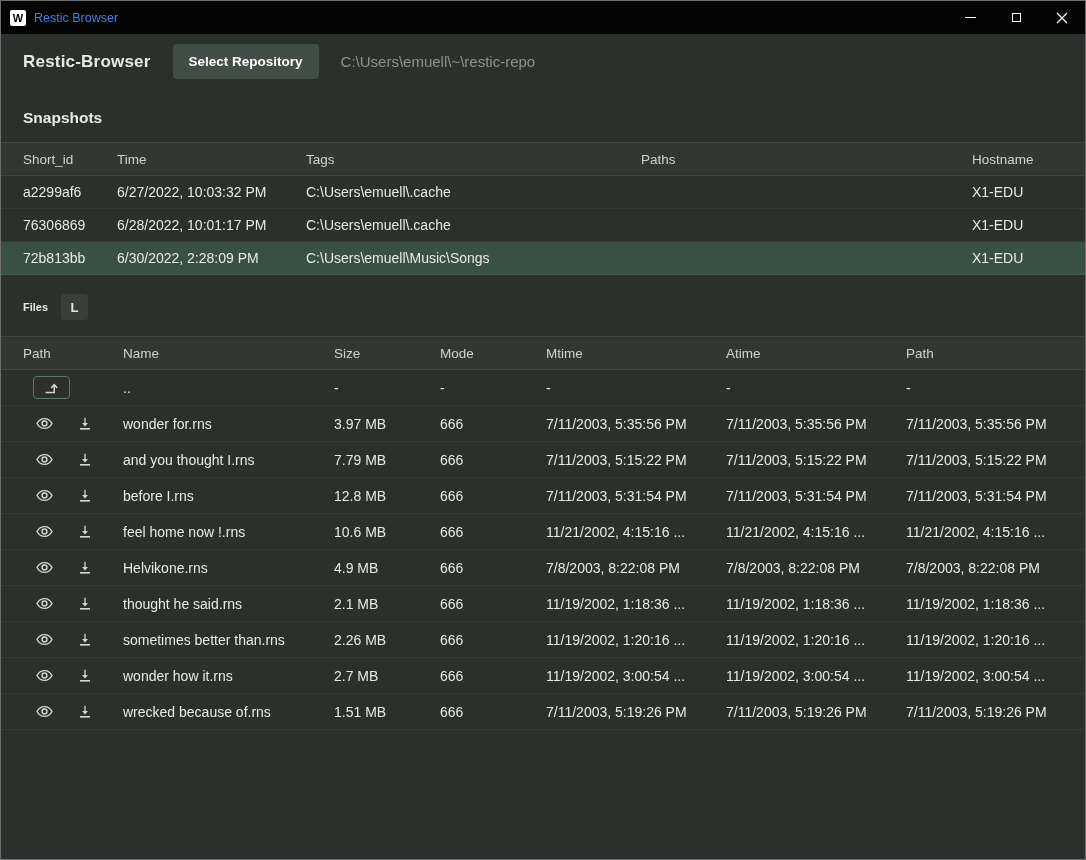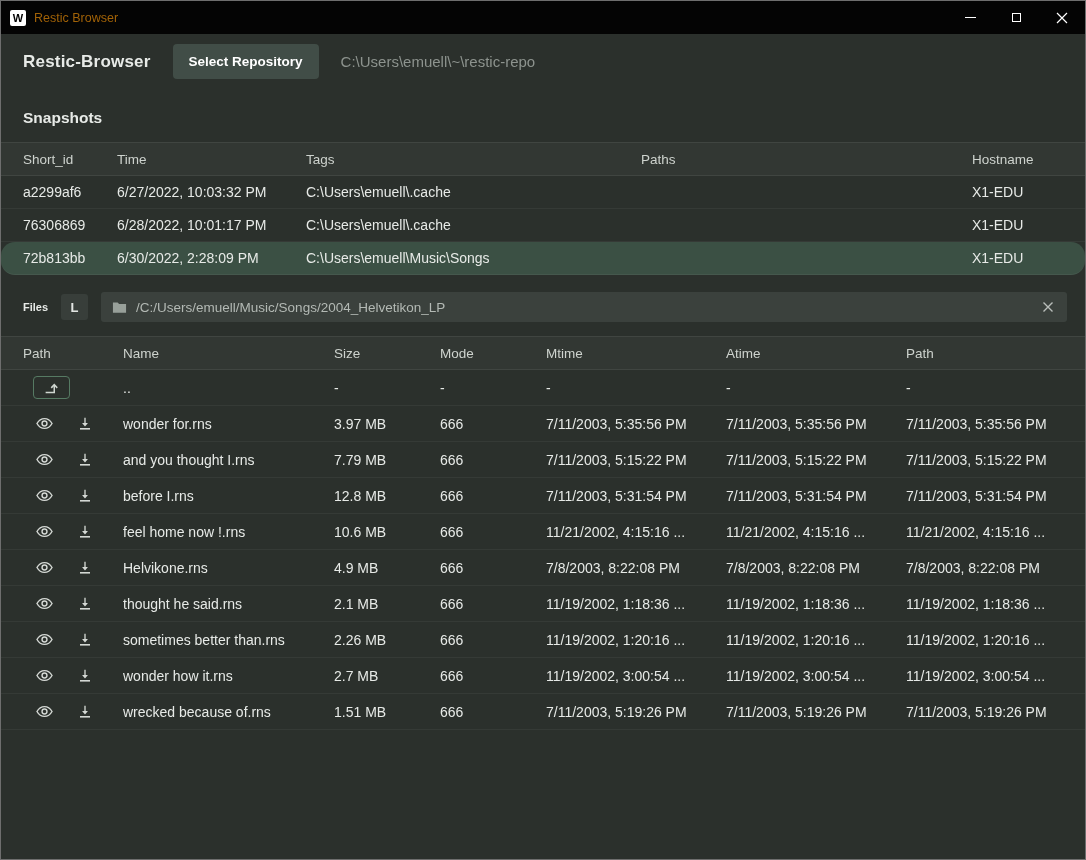--- a/index.html
+++ b/index.html
@@ -4,42 +4,42 @@
 <style>
   * { margin:0; padding:0; box-sizing:border-box; }
   html,body { width:1086px; height:860px; overflow:hidden; }
   body { font-family:"Liberation Sans", sans-serif; background:#1e1e1e; color:#e7eae7; }
   .window { width:1086px; height:860px; border:1px solid #6e6e6e; background:#2b302c; display:flex; flex-direction:column; }
 
   
   .titlebar { height:33px; background:#040404; display:flex; align-items:center; padding-left:9px; flex:0 0 auto; }
   .app-logo { width:16px; height:16px; background:#ffffff; color:#000; font-weight:700; font-size:11px;
               display:flex; align-items:center; justify-content:center; border-radius:2px; }
-  .title-text { margin-left:8px; font-size:12.5px; color:#a16207; }
+  .title-text { margin-left:8px; font-size:12.5px; color:#3b82f6; }
   .win-controls { margin-left:auto; display:flex; height:100%; }
   .wc { width:46px; height:100%; background:transparent; border:none; display:flex; align-items:center; justify-content:center; color:#fff; }
   .min-glyph { width:11px; height:1px; background:#fff; display:block; }
   .max-glyph { width:9px; height:9px; border:1px solid #fff; display:block; }
 
   
   .appbar { height:55px; display:flex; align-items:center; gap:22px; padding:5px 22px; flex:0 0 auto; }
   .app-title { font-size:17px; font-weight:700; letter-spacing:.2px; }
   .repo-btn { background:#414d47; color:#fff; border:none; border-radius:4px; font-family:inherit;
               font-size:13.5px; font-weight:700; padding:10px 16px; }
   .repo-path { color:#8d938e; font-size:15px; }
 
   
   .section-title { font-size:15.5px; font-weight:700; padding:20px 22px 15px; }
   .snap-grid  { display:grid; grid-template-columns:94px 189px 335px 331px 1fr; padding:0 22px; align-items:center; }
   .files-grid { display:grid; grid-template-columns:100px 211px 106px 106px 180px 180px 1fr; padding:0 22px; align-items:center; }
   .thead { height:34px; background:rgba(255,255,255,.035); border-top:1px solid rgba(255,255,255,.07);
            border-bottom:1px solid rgba(255,255,255,.07); color:#ced3ce; font-size:13.5px; }
   .trow { height:33px; font-size:14px; border-bottom:1px solid rgba(255,255,255,.05); }
   .files .trow { height:36px; }
-  .trow.selected { background:#3b5044;border-radius:14px; }
+  .trow.selected { background:#3b5044; }
   .cell { overflow:hidden; white-space:nowrap; text-overflow:ellipsis; padding-right:10px; }
 
   
   .files-bar { margin-top:15px; display:flex; align-items:center; padding:0 18px 0 22px; gap:13px; height:34px; }
   .files-title { padding:0; font-size:11px; font-weight:700; }
   .l-btn { width:27px; height:26px; background:#383e3a; border:none; border-radius:3px; color:#e3e6e3;
            font-family:inherit; font-size:13px; font-weight:700; }
   .path-bar { flex:1; height:30px; background:#3b413d; border-radius:3px; display:flex; align-items:center; gap:9px; padding:0 11px; }
   .path-text { color:#b3b9b4; font-size:13.5px; flex:1; overflow:hidden; white-space:nowrap; text-overflow:ellipsis; }
   .clear-btn { background:none; border:none; display:flex; padding:2px; }
@@ -110,31 +110,20 @@
           <div class="cell">C:\Users\emuell\Music\Songs</div>
           <div class="cell"></div>
           <div class="cell">X1-EDU</div>
         </div>
       </div>
   </div>
 
   <div class="files-bar">
     <div class="files-title">Files</div>
     <button class="l-btn">L</button>
-    <div class="path-bar">
-      <svg width="15" height="13" viewBox="0 0 24 20" fill="#98a09a">
-          <path d="M1.5 2h7.5l2.3 2.5h11.2v14H1.5Z"></path>
-        </svg>
-      <span class="path-text">/C:/Users/emuell/Music/Songs/2004_Helvetikon_LP</span>
-      <button class="clear-btn">
-        <svg width="12" height="12" viewBox="0 0 12 12">
-            <path d="M1.5 1.5l9 9M10.5 1.5l-9 9" stroke="#b9beba" stroke-width="1.4"></path>
-          </svg>
-      </button>
-    </div>
   </div>
 
   <div class="files">
     <div class="thead files-grid">
       <div class="cell">Path</div>
       <div class="cell">Name</div>
       <div class="cell">Size</div>
       <div class="cell">Mode</div>
       <div class="cell">Mtime</div>
       <div class="cell">Atime</div>

